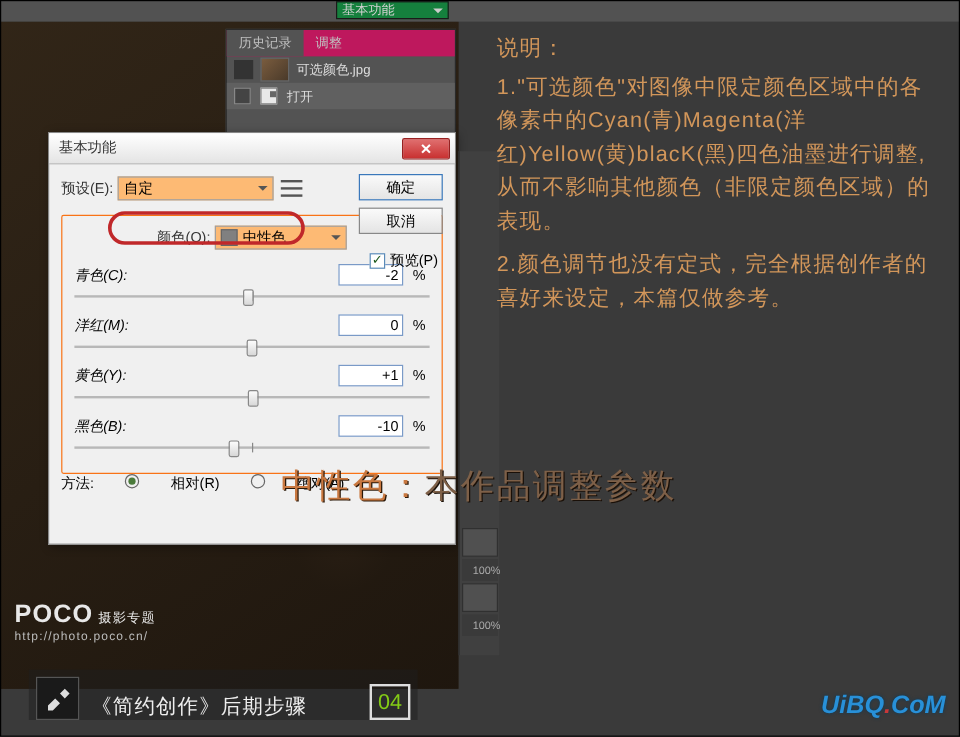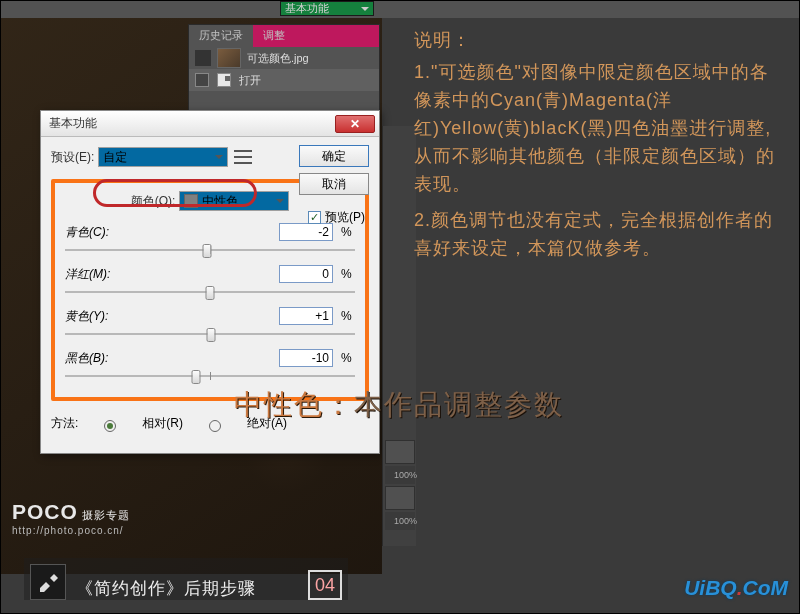--- a/index.html
+++ b/index.html
@@ -26,40 +26,40 @@
 
 
 .dialog { position: absolute; top: 110px; left: 40px; width: 340px; height: 344px; background: #f0f0f0; border: 1px solid #888; box-shadow: 2px 2px 8px rgba(0,0,0,0.4); }
 .titlebar { height: 26px; background: linear-gradient(#fff, #e4e4e4); display: flex; align-items: center; justify-content: space-between; padding: 0 0 0 8px; border-bottom: 1px solid #bbb; }
 .titlebar-text { font-size: 12px; color: #333; }
 .close-btn { width: 40px; height: 18px; background: linear-gradient(#e07070, #c83030); border: 1px solid #982020; border-radius: 2px; color: #fff; display: flex; align-items: center; justify-content: center; font-size: 12px; font-weight: bold; margin-right: 4px; }
 
 .dlg-body { padding: 10px; position: relative; }
 .preset-row { display: flex; align-items: center; gap: 4px; margin-bottom: 12px; }
 .lbl { font-size: 12px; color: #333; }
-.combo { height: 20px; border: 1px solid #a0a0a0; background: #0369a1; font-size: 12px; padding: 0 4px; display: flex; align-items: center; justify-content: space-between; flex: 1; }
+.combo { height: 20px; border: 1px solid #a0a0a0; background: #fdba74; font-size: 12px; padding: 0 4px; display: flex; align-items: center; justify-content: space-between; flex: 1; }
 .combo .tri2 { border: 4px solid transparent; border-top-color: #555; margin-top: 3px; }
 .menu-icon { width: 18px; height: 14px; display: flex; flex-direction: column; justify-content: space-between; margin: 0 2px; }
 .menu-icon span { height: 2px; background: #555; }
 
-.color-group { border: 4px solid #f97316; border-radius: 2px; padding: 8px 10px 6px; position: relative; margin-top: 6px; }
+.color-group { border: 1px solid #f97316; border-radius: 2px; padding: 8px 10px 6px; position: relative; margin-top: 6px; }
 .red-circle { position: absolute; top: -4px; left: 38px; width: 164px; height: 28px; border: 3px solid #c0282a; border-radius: 14px; pointer-events: none; z-index: 5; }
 .color-row { display: flex; align-items: center; justify-content: center; gap: 4px; margin-bottom: 12px; }
 .swatch { width: 14px; height: 14px; background: #808080; border: 1px solid #666; }
 
 .slider-row { display: flex; align-items: center; gap: 4px; margin-bottom: 2px; }
 .slider-lbl { font-size: 12px; width: 56px; font-style: italic; }
 .slider-input { width: 54px; height: 18px; border: 1px solid #7a9ac7; background: #fff; text-align: right; padding: 0 3px; font-size: 12px; margin-left: auto; }
 .pct { font-size: 12px; margin-left: 4px; width: 14px; }
 .slider-track { height: 14px; position: relative; margin: 0 0 8px 0; }
 .slider-track .line { position: absolute; top: 6px; left: 0; right: 0; height: 2px; background: #b8b8b8; }
 .slider-track .tick { position: absolute; top: 3px; left: 50%; width: 1px; height: 8px; background: #888; }
 .slider-track .thumb { position: absolute; top: 1px; width: 9px; height: 14px; background: linear-gradient(#fcfcfc, #d8d8d8); border: 1px solid #888; border-radius: 2px; transform: translateX(-50%); }
 
-.method-row { display: flex; align-items: flex-end; gap: 26px; font-size: 12px; margin-top: 14px; }
+.method-row { display: flex; align-items: flex-start; gap: 26px; font-size: 12px; margin-top: 0; }
 .radio { width: 12px; height: 12px; border: 1px solid #666; border-radius: 50%; display: inline-flex; align-items: center; justify-content: center; }
 .radio.checked::after { content: ""; width: 6px; height: 6px; background: #4a7a3a; border-radius: 50%; }
 
 .dlg-buttons { position: absolute; top: 34px; right: 10px; display: flex; flex-direction: column; gap: 6px; width: 70px; }
 .dlg-btn { height: 22px; background: linear-gradient(#fafafa, #e4e4e4); border: 1px solid #888; font-size: 12px; display: flex; align-items: center; justify-content: center; }
 .dlg-btn.ok { border: 1px solid #3a78bb; }
 .preview-chk { position: absolute; top: 98px; right: 14px; display: flex; align-items: center; gap: 4px; font-size: 12px; }
 .chk { width: 13px; height: 13px; border: 1px solid #5a8ab8; background: #fff; color: #1e5a1e; display: flex; align-items: center; justify-content: center; font-size: 11px; line-height: 1; }
 
 
@@ -87,21 +87,21 @@
 
 .poco { position: absolute; left: 12px; bottom: 78px; color: #e8e8e8; font-size: 11px; letter-spacing: 1px; }
 .poco .big { font-size: 21px; font-weight: bold; }
 .poco .url { font-size: 10px; color: #bbb; }
 
 
 .bottom { position: absolute; left: 24px; bottom: 14px; width: 324px; height: 42px; background: rgba(30,30,30,0.5); display: flex; align-items: flex-end; gap: 10px; padding: 0 6px; }
 .bottom-icon { width: 36px; height: 36px; background: #1a1a1a; border: 1px solid #555; display: flex; align-items: center; justify-content: center; }
 .bottom-icon svg { width: 24px; height: 24px; }
 .bottom-text { color: #eee; font-size: 17px; letter-spacing: 1px; }
-.bottom-num { margin-left: auto; width: 34px; height: 30px; border: 2px solid #ddd; color: #fca5a5; font-size: 18px; display: flex; align-items: center; justify-content: center; }
+.bottom-num { margin-left: auto; width: 34px; height: 30px; border: 2px solid #ddd; color: #84cc16; font-size: 18px; display: flex; align-items: center; justify-content: center; }
 
 
 .uibq { position: absolute; right: 12px; bottom: 14px; font-size: 21px; font-weight: bold; font-style: italic; color: #2890d8; text-shadow: 0 0 3px #0a3a5a; }
 .uibq .dot { color: #c83838; }
 </style>
 </head>
 <body>
 
 <div class="border"></div>
 <div class="bg-img"></div>

